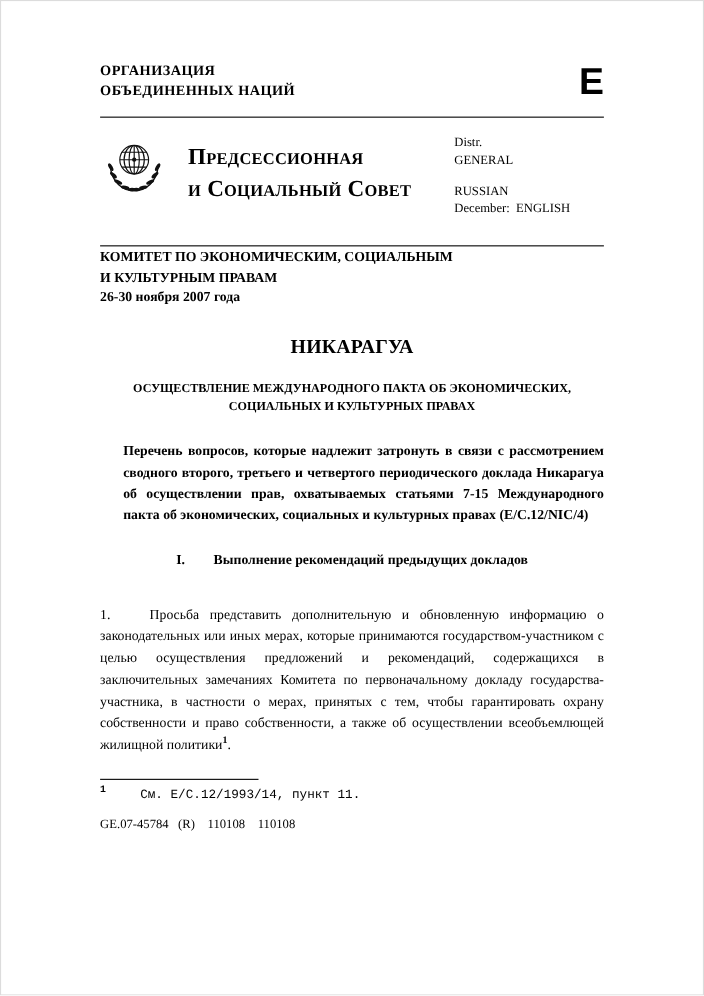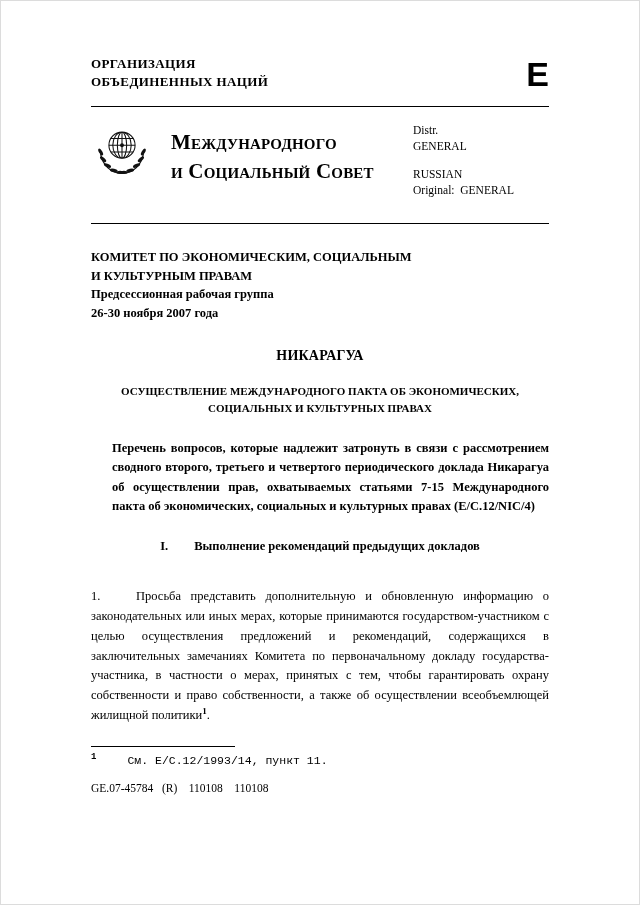--- a/index.html
+++ b/index.html
@@ -32,23 +32,23 @@
     flex: none; width: 228px;
     font-weight: bold; font-variant: small-caps;
     font-size: 21px; line-height: 1.35; padding-top: 8px;
     letter-spacing: 0.2px;
   }
   .distr-block { margin-left: auto; width: 136px; font-size: 11.5px; line-height: 1.38; padding-top: 3px; }
   .distr-group { margin-bottom: 12px; }
   .pre { white-space: pre; }
   .rule-mid { margin-top: 12px; }
   
-  .committee { font-weight: bold; font-size: 12.5px; line-height: 1.5; margin-top: 24px; }
+  .committee { font-weight: bold; font-size: 12.5px; line-height: 1.5; }
   
-  .country-title { text-align: center; font-weight: bold; font-size: 14px; margin-top: 25px; letter-spacing: 0.2px; }
+  .country-title { text-align: center; font-weight: bold; font-size: 18px; margin-top: 25px; letter-spacing: 0.2px; }
   .main-title { text-align: center; font-weight: bold; font-size: 11px; line-height: 1.55; margin-top: 19px; }
   .abstract {
     font-weight: bold; font-size: 12.5px; line-height: 1.55;
     text-align: justify; margin-top: 22px; padding-left: 21px;
   }
   .section-heading {
     display: flex; justify-content: center; gap: 26px;
     font-weight: bold; font-size: 12.5px; margin-top: 23px;
   }
   
@@ -108,41 +108,40 @@
           <ellipse cx="30" cy="52" rx="1.7" ry="4" transform="rotate(-90 30 52)"></ellipse>
           <ellipse cx="54" cy="31" rx="1.7" ry="4" transform="rotate(30 54 31)"></ellipse>
           <ellipse cx="51.5" cy="38.5" rx="1.7" ry="4" transform="rotate(48 51.5 38.5)"></ellipse>
           <ellipse cx="47" cy="45" rx="1.7" ry="4" transform="rotate(65 47 45)"></ellipse>
           <ellipse cx="40.5" cy="50" rx="1.7" ry="4" transform="rotate(80 40.5 50)"></ellipse>
           <ellipse cx="34" cy="52" rx="1.7" ry="4" transform="rotate(90 34 52)"></ellipse>
         </g>
       </svg>
     </div>
     <div class="council-name">
-      <div>Международного</div>
+      <div>Предсессионная</div>
       <div>и Социальный Совет</div>
     </div>
     <div class="distr-block">
       <div class="distr-group">
         <div>Distr.</div>
         <div>GENERAL</div>
       </div>
       <div class="distr-group">
         <div>RUSSIAN</div>
-        <div class="pre">Original:  GENERAL</div>
+        <div class="pre">December:  ENGLISH</div>
       </div>
     </div>
   </div>
 
   <div class="rule rule-mid"></div>
 
   <div class="committee">
     <div>КОМИТЕТ ПО ЭКОНОМИЧЕСКИМ, СОЦИАЛЬНЫМ</div>
     <div>И КУЛЬТУРНЫМ ПРАВАМ</div>
-    <div>Предсессионная рабочая группа</div>
     <div>26-30 ноября 2007 года</div>
   </div>
 
   <div class="country-title">НИКАРАГУА</div>
 
   <div class="main-title">
     <div>ОСУЩЕСТВЛЕНИЕ МЕЖДУНАРОДНОГО ПАКТА ОБ ЭКОНОМИЧЕСКИХ,</div>
     <div>СОЦИАЛЬНЫХ И КУЛЬТУРНЫХ ПРАВАХ</div>
   </div>
 

